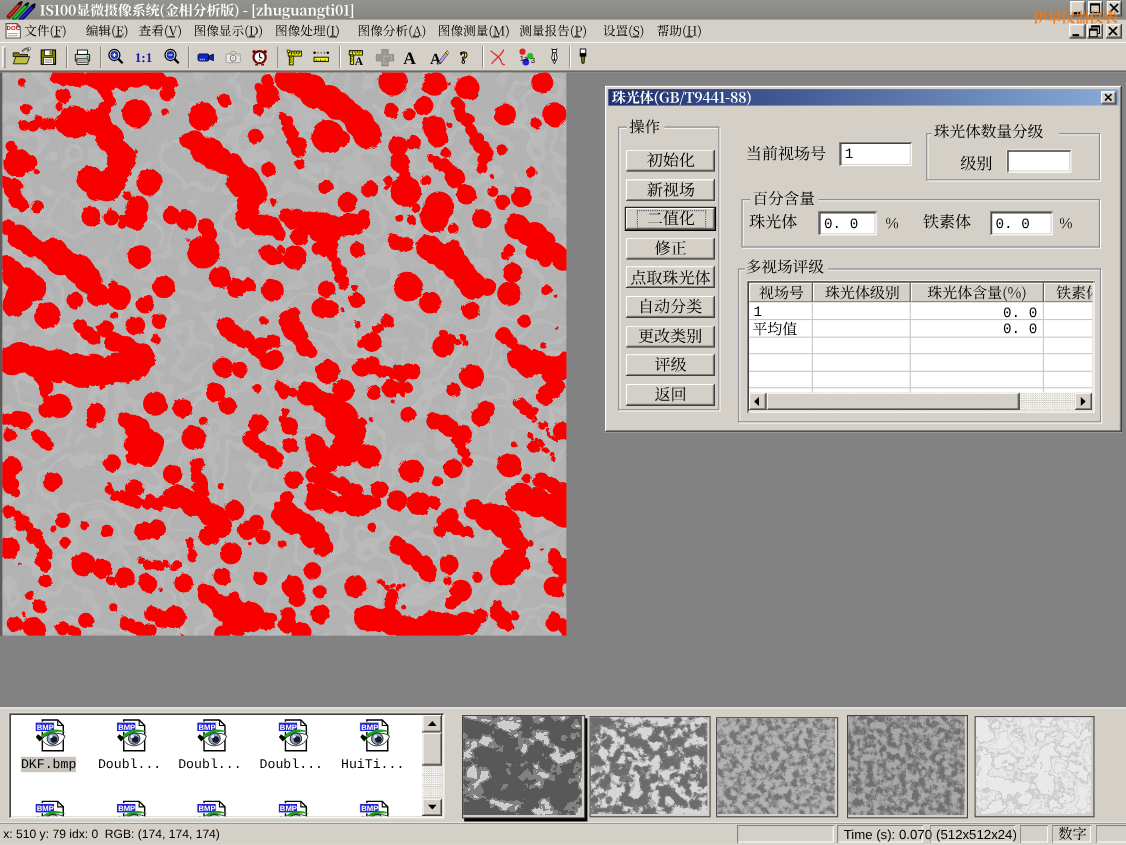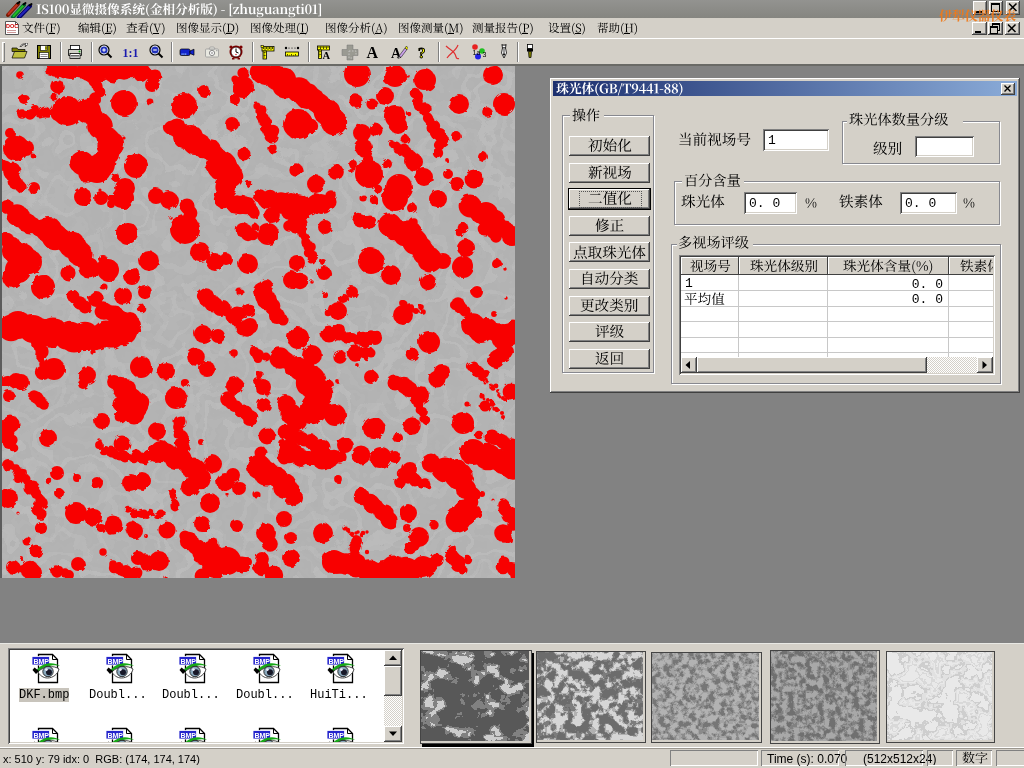--- a/index.html
+++ b/index.html
@@ -1775,20 +1775,20 @@
         <rect width="105" height="88" fill="#e9e9e9"></rect>
         <rect width="105" height="88" filter="url(#th5)"></rect>
       </svg></div>
 <div class="abs" style="left:0;top:747px;width:1024px;height:21px;background:#d4d0c8;box-shadow:inset 0 1px 0 #fff,inset 0 2px 0 #9a968e"></div>
 <div class="abs" style="left:3px;top:753px;font:11px 'Liberation Sans',sans-serif;color:#000">x: 510 y: 79 idx: 0&nbsp; RGB: (174, 174, 174)</div>
 <div class="abs sunkenthin" style="left:670px;top:750px;width:88px;height:16px"></div>
 <div class="abs sunkenthin" style="left:761px;top:750px;width:78px;height:16px">
       <div style="position:absolute;left:6px;top:2px;font:12px 'Liberation Sans',sans-serif;white-space:pre">Time (s): 0.070</div>
     </div>
 <div class="abs sunkenthin" style="left:845px;top:750px;width:78px;height:16px">
-      <div style="position:absolute;left:18px;top:2px;font:12px 'Liberation Sans',sans-serif;white-space:pre">(512x512x24)</div>
+      <div style="position:absolute;left:6px;top:2px;font:12px 'Liberation Sans',sans-serif;white-space:pre">(512x512x24)</div>
     </div>
 <div class="abs sunkenthin" style="left:927px;top:750px;width:26px;height:16px"></div>
 <div class="abs sunkenthin" style="left:956px;top:750px;width:36px;height:16px"></div>
 <svg style="position:absolute;left:962px;top:751px" width="28" height="16">
       <path transform="translate(0,11.6)" d="M6.6 -10 5.4 -10.5C5.2 -9.8 4.9 -9 4.6 -8.5L4.8 -8.4C5.2 -8.8 5.7 -9.3 6.1 -9.8C6.4 -9.8 6.5 -9.9 6.6 -10ZM1.3 -10.4 1.1 -10.3C1.5 -9.9 1.9 -9.1 2 -8.6C2.7 -8 3.5 -9.5 1.3 -10.4ZM3.8 -4.5C4.1 -4.5 4.3 -4.6 4.3 -4.7L3.1 -5.1C3 -4.8 2.7 -4.4 2.5 -3.8H0.5L0.7 -3.4H2.3C1.9 -2.8 1.6 -2.2 1.3 -1.8C2.1 -1.7 3 -1.4 3.8 -0.9C3.1 -0.2 2 0.4 0.7 0.8L0.8 1C2.4 0.7 3.5 0.1 4.4 -0.7C4.8 -0.4 5.2 -0.1 5.4 0.1C6.1 0.4 6.4 -0.5 5 -1.2C5.5 -1.8 5.9 -2.5 6.2 -3.4C6.4 -3.4 6.6 -3.4 6.7 -3.5L5.8 -4.3L5.3 -3.8H3.4ZM5.3 -3.4C5.1 -2.7 4.8 -2.1 4.3 -1.5C3.8 -1.7 3.1 -1.9 2.2 -1.9C2.5 -2.4 2.9 -2.9 3.2 -3.4ZM9.5 -10.6 8.1 -10.9C7.8 -8.6 7.2 -6.2 6.4 -4.6L6.6 -4.5C7 -5 7.4 -5.6 7.7 -6.3C8 -4.9 8.3 -3.5 8.9 -2.3C8.1 -1.1 7 -0.1 5.4 0.8L5.5 1C7.2 0.3 8.4 -0.6 9.3 -1.6C9.9 -0.6 10.7 0.3 11.8 1C11.9 0.6 12.2 0.4 12.6 0.4L12.6 0.3C11.4 -0.4 10.5 -1.2 9.8 -2.2C10.7 -3.7 11.2 -5.5 11.4 -7.6H12.3C12.5 -7.6 12.6 -7.6 12.7 -7.8C12.2 -8.2 11.6 -8.7 11.6 -8.7L10.9 -8H8.4C8.6 -8.7 8.9 -9.5 9 -10.3C9.3 -10.3 9.5 -10.4 9.5 -10.6ZM8.2 -7.6H10.5C10.3 -5.8 10 -4.3 9.3 -3C8.7 -4.1 8.2 -5.4 7.9 -6.8ZM6.2 -8.9 5.6 -8.2H4.1V-10.4C4.4 -10.5 4.6 -10.6 4.6 -10.8L3.3 -10.9V-8.2L0.6 -8.2L0.7 -7.8H2.9C2.4 -6.8 1.5 -5.8 0.5 -5.1L0.6 -4.8C1.7 -5.4 2.6 -6.1 3.3 -6.9V-5.1H3.5C3.8 -5.1 4.1 -5.3 4.1 -5.4V-7.3C4.7 -6.8 5.4 -6.1 5.7 -5.5C6.6 -5 7 -6.7 4.1 -7.6V-7.8H6.8C7 -7.8 7.1 -7.9 7.2 -8C6.8 -8.4 6.2 -8.9 6.2 -8.9Z M18.7 -10.9 18.6 -10.8C19 -10.4 19.5 -9.7 19.6 -9.1C20.4 -8.4 21.3 -10.3 18.7 -10.9ZM15.2 -9.5 15 -9.5C15 -8.7 14.5 -7.9 14 -7.6C13.7 -7.5 13.5 -7.2 13.7 -6.9C13.8 -6.6 14.3 -6.6 14.7 -6.8C15 -7.1 15.4 -7.6 15.4 -8.5H23.9C23.7 -8 23.4 -7.4 23.2 -6.9L23.4 -6.9C23.9 -7.2 24.6 -7.9 25 -8.3C25.2 -8.3 25.4 -8.3 25.5 -8.4L24.4 -9.4L23.9 -8.9H15.3C15.3 -9.1 15.3 -9.3 15.2 -9.5ZM24.2 -4.5 23.6 -3.7H19.9V-4.9C20.2 -4.9 20.3 -5 20.4 -5.2C21.2 -5.6 22.1 -6.1 22.7 -6.5C23 -6.5 23.1 -6.5 23.2 -6.6L22.2 -7.6L21.6 -7H15.8L15.9 -6.6H21.4C21 -6.1 20.5 -5.6 20 -5.3L19.1 -5.3V-3.7H13.6L13.7 -3.3H19.1V-0.3C19.1 -0.1 19 -0 18.7 -0C18.4 -0 16.8 -0.1 16.8 -0.1V0.1C17.5 0.2 17.9 0.2 18.1 0.4C18.3 0.5 18.4 0.8 18.4 1C19.8 0.9 19.9 0.5 19.9 -0.2V-3.3H25.1C25.2 -3.3 25.4 -3.4 25.4 -3.5C24.9 -4 24.2 -4.5 24.2 -4.5Z" fill="#000"></path>
     </svg>
 <div class="abs sunkenthin" style="left:996px;top:750px;width:30px;height:16px"></div>
 </div>
 </body></html>

